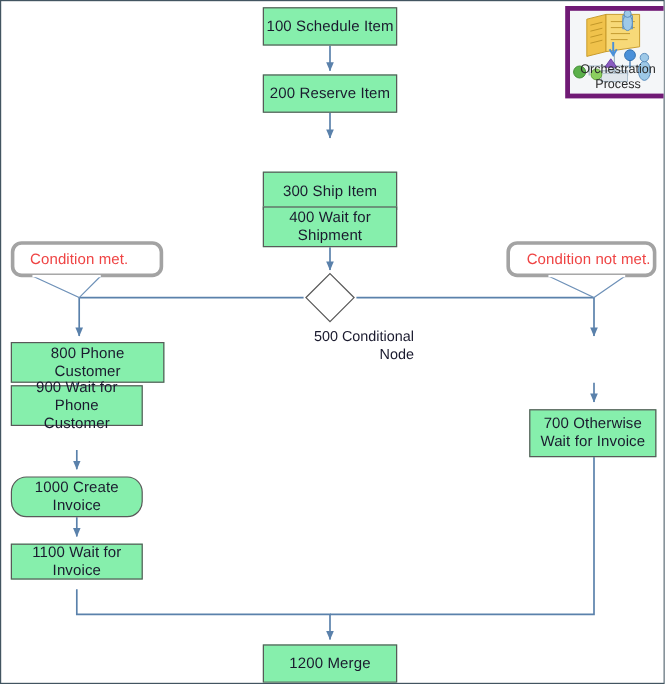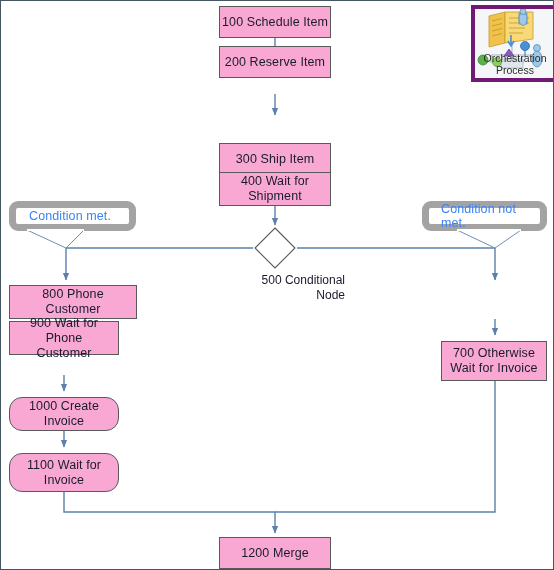--- a/index.html
+++ b/index.html
@@ -24,21 +24,21 @@
     left: 0;
     top: 0;
     width: 554px;
     height: 570px;
     pointer-events: none;
   }
   .node {
     position: absolute;
     box-sizing: border-box;
     border: 1px solid #595959;
-    background: #f9a8d4;
+    background: #86efac;
     color: #1a1a2e;
     font-size: 12.5px;
     line-height: 15px;
     display: flex;
     align-items: center;
     justify-content: center;
     text-align: center;
     padding: 0 2px;
     white-space: pre-line;
     letter-spacing: 0.1px;
@@ -47,28 +47,28 @@
     position: absolute;
     font-size: 12px;
     line-height: 15px;
     color: #1a1a2e;
     text-align: right;
     white-space: pre-line;
   }
   .callout {
     position: absolute;
     box-sizing: border-box;
-    border: 7px solid #a3a3a3;
+    border: 3px solid #a3a3a3;
     border-radius: 9px;
     background: #ffffff;
-    color: #3b82f6;
+    color: #ef4444;
     font-size: 12.5px;
     display: flex;
     align-items: center;
-    text-align: left;
+    text-align: center;
     padding-left: 13px;
     letter-spacing: 0.1px;
   }
   .callout-right {
     justify-content: center;
     padding-left: 12px;
   }
   #legend-icon {
     position: absolute;
     left: 470px;
@@ -116,21 +116,21 @@
       <path d="M 63 430 L 63 446" marker-end="url(#arrow)"></path>
       <path d="M 63 490 L 63 511 L 274 511 L 274 532" marker-end="url(#arrow)"></path>
 
       <path d="M 494 318 L 494 334" marker-end="url(#arrow)"></path>
       <path d="M 494 374 L 494 511 L 274 511"></path>
     </g>
   </svg>
 
   <div class="node" style="left:218px; top:5px; width:112px; height:32px;">100 Schedule Item</div>
 
-  <div class="node" style="left:218px; top:45px; width:112px; height:32px;">200 Reserve  Item</div>
+  <div class="node" style="left:218px; top:61px; width:112px; height:32px;">200 Reserve  Item</div>
 
   <div class="node" style="left:218px; top:117px; width:112px; height:32px;margin-top:25px;">300 Ship Item</div>
 
   <div class="node" style="left:218px; top:171px; width:112px; height:34px;">400 Wait for
 Shipment</div>
 
   <div style="position:absolute; left:252px; top:225px; width:44px; height:44px;">
     <svg width="44" height="44" viewBox="0 0 44 44">
       <polygon points="22,2 42,22 22,42 2,22" fill="#ffffff" stroke="#595959" stroke-width="1.1"></polygon>
     </svg>
@@ -152,21 +152,21 @@
 
   <div class="node" style="left:8px; top:284px; width:128px; height:34px;">800 Phone
 Customer</div>
 
   <div class="node" style="left:8px; top:320px; width:110px; height:34px;">900 Wait for Phone
 Customer</div>
 
   <div class="node" style="left:8px; top:396px; width:110px; height:34px;border-radius:13px;">1000 Create
 Invoice</div>
 
-  <div class="node" style="left:8px; top:452px; width:110px; height:39px;border-radius:13px;">1100 Wait for
+  <div class="node" style="left:8px; top:452px; width:110px; height:30px;">1100 Wait for
 Invoice</div>
 
 
   <div class="node" style="left:440px; top:340px; width:106px; height:40px;">700 Otherwise
 Wait for Invoice</div>
 
   <div class="node" style="left:218px; top:536px; width:112px; height:32px;">1200 Merge</div>
 
   <div id="legend-icon">
     <svg width="74" height="75" viewBox="0 0 74 75">

